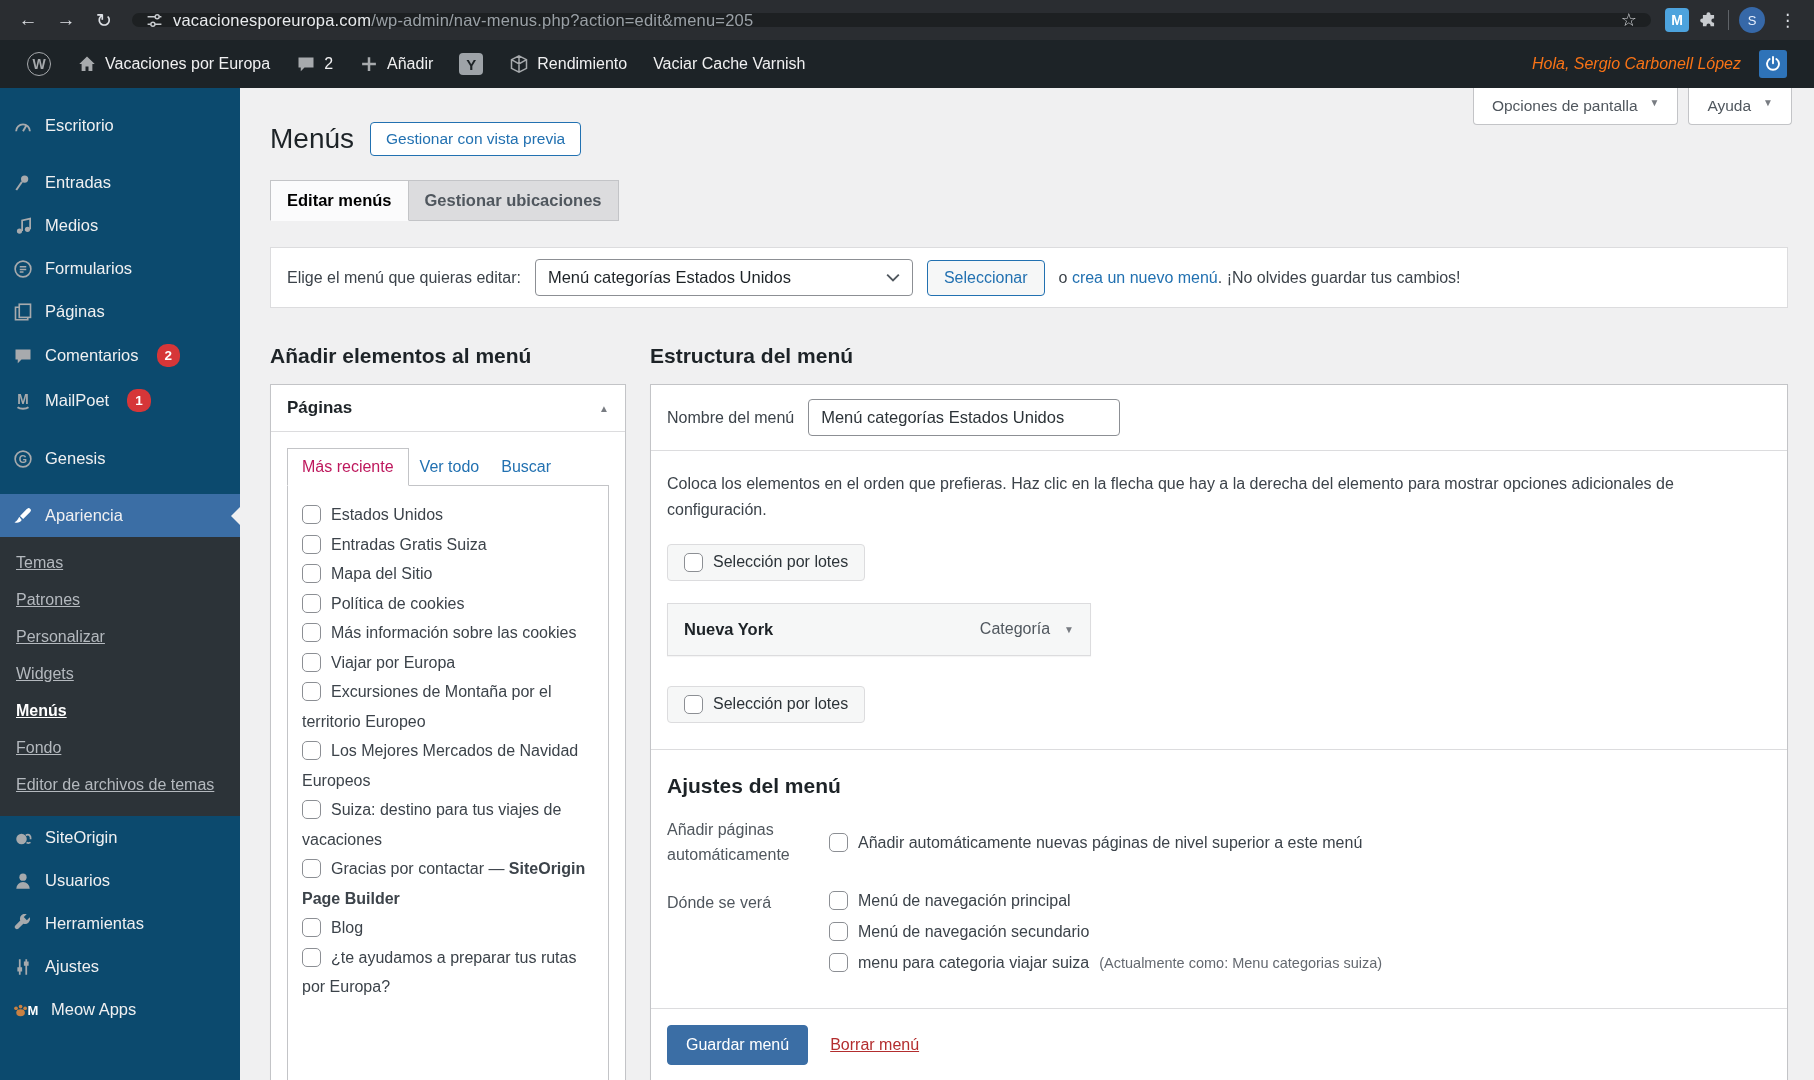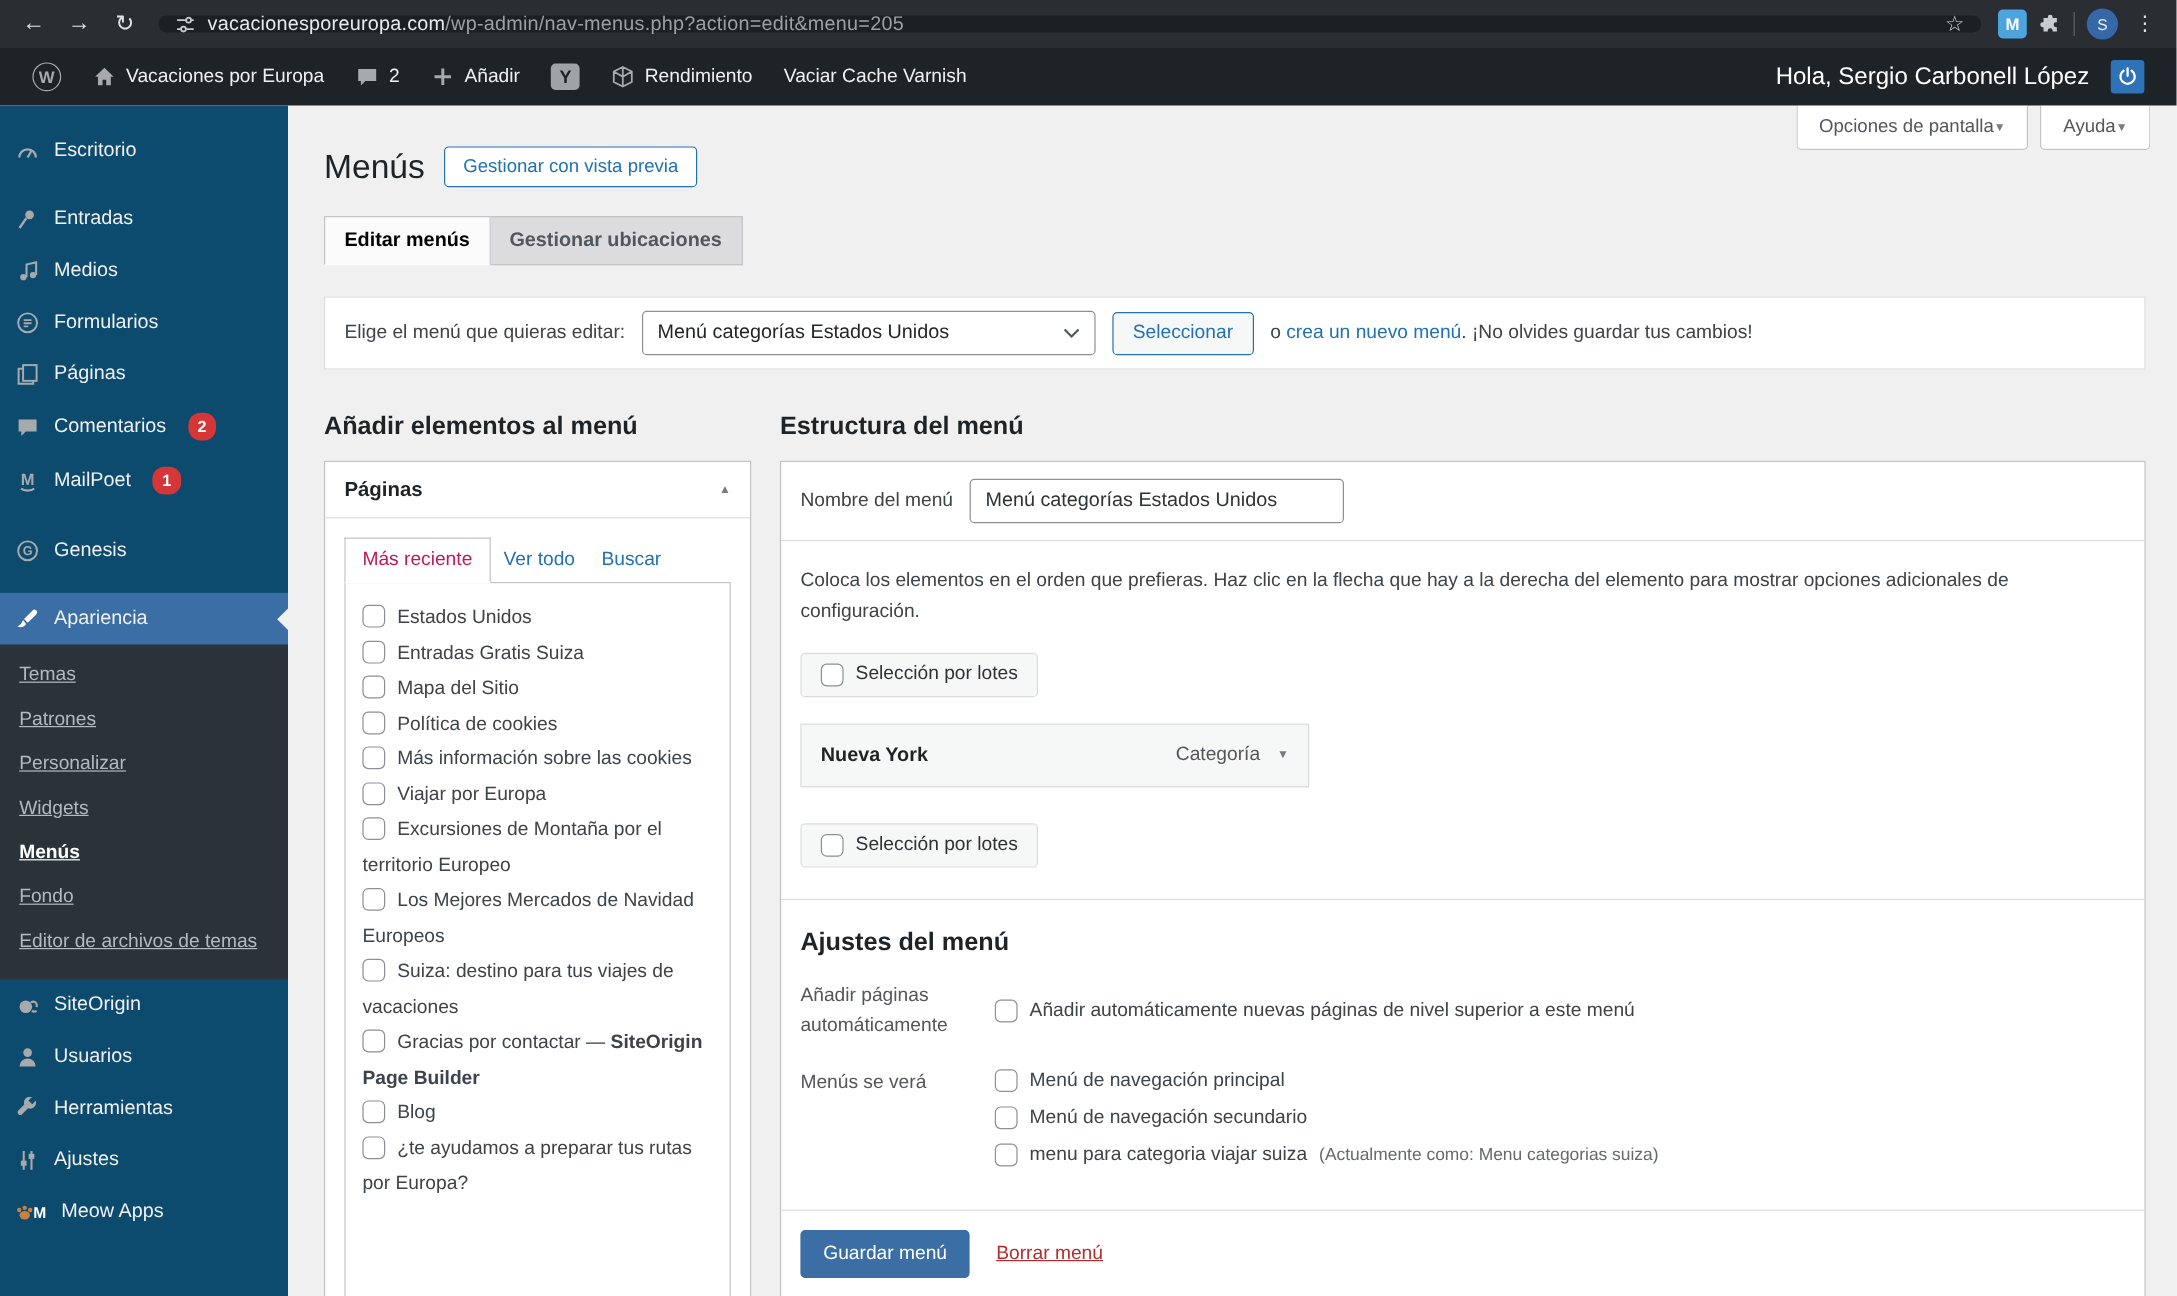--- a/index.html
+++ b/index.html
@@ -21,21 +21,21 @@
   .kebab { color:#dee1e6; font-size:17px; padding:0 4px; }
   .cicon { color:#c8cbcf; }
 
   
   .admin-bar { height:48px; background:#1d2327; display:flex; align-items:center; padding:0 16px; gap:4px; color:#f0f0f1; font-size:16px; flex-shrink:0; }
   .ab-item { display:flex; align-items:center; gap:8px; padding:0 11px; height:100%; cursor:pointer; white-space:nowrap; }
   .ab-icon { color:#a7aaad; }
   .wp-logo { width:24px; height:24px; border:1.8px solid #a7aaad; border-radius:50%; color:#a7aaad; font-size:14px; font-weight:bold; display:flex; align-items:center; justify-content:center; }
   .yoast-badge { width:24px; height:22px; background:#9ea3a8; color:#1d2327; border-radius:4px; font-weight:bold; font-size:15px; display:flex; align-items:center; justify-content:center; }
   .ab-spacer { flex:1; }
-  .ab-greeting { font-size:20px; color:#ffffff; padding-right:10px; }
+  .ab-greeting { font-size:16px; color:#f97316; padding-right:10px;font-style:italic; }
   .ab-avatar { width:28px; height:28px; background:#2e73b8; border-radius:3px; display:flex; align-items:center; justify-content:center; }
 
   
   .app { flex:1; display:flex; min-height:0; overflow:hidden; }
 
   
   .sidebar { width:240px; background:#0c4a6e; color:#f0f0f1; padding-top:16px; flex-shrink:0; overflow:hidden; font-size:16.5px; }
   .sb-item { display:flex; align-items:center; gap:12px; padding:11px 13px; line-height:21px; cursor:pointer; }
   .g { margin-top:14px; }
   .i { width:20px; height:20px; stroke:currentColor; fill:none; stroke-width:1.3; color:#a7aaad; flex-shrink:0; }
@@ -45,21 +45,21 @@
   .sb-item.active::after { content:''; position:absolute; right:0; top:50%; transform:translateY(-50%); border:9px solid transparent; border-right-color:#f0f0f1; }
   .badge { background:var(--badge,#d63638); color:#fff; border-radius:10px; font-size:13.5px; font-weight:600; padding:1px 8px; margin-left:6px; }
   .sb-sub { background:#2c3338; padding:8px 0 12px; }
   .sb-sub .sub-item { display:block; padding:7px 14px 8px 16px; color:#b4b9be; font-size:16px; line-height:22px; cursor:pointer;text-decoration:underline; }
   .sb-sub .sub-item.current { color:#fff; font-weight:bold; }
   .meow-i { width:26px; height:20px; flex-shrink:0; }
 
   
   .content { flex:1; position:relative; background:#f0f0f1; overflow:hidden; color:#3c434a; }
   .screen-meta { position:absolute; top:0; right:22px; display:flex; gap:10px; z-index:5; }
-  .meta-btn { background:#fff; border:1px solid #c3c4c7; border-top:none; border-radius:0 0 4px 4px; padding:9px 18px; color:#50575e; font-size:15.5px; display:flex; align-items:center; gap:0; cursor:pointer; }
+  .meta-btn { background:#fff; border:1px solid #c3c4c7; border-top:none; border-radius:0 0 4px 4px; padding:9px 18px; color:#50575e; font-size:15.5px; display:flex; gap:12px; cursor:pointer; }
   .caret { font-size:10px; color:#787c82; }
 
   .wrap { padding:34px 26px 0 30px; }
   .title-row { display:flex; align-items:center; gap:16px; }
   h1 { font-size:28px; font-weight:400; color:#1d2327; }
   .btn-secondary { background:#fff; border:1px solid var(--link,#2271b1); color:var(--link,#2271b1); border-radius:4px; padding:7px 15px; font-size:15.5px; cursor:pointer; white-space:nowrap; text-decoration:none; display:inline-block; }
   .tabs { margin-top:24px; display:flex; }
   .tab { padding:10px 16px; font-size:16.5px; font-weight:600; cursor:pointer; }
   .tab.on { background:#fbfbfc; border:1px solid #c3c4c7; border-bottom-color:#fbfbfc; color:#000; }
   .tab.off { background:#dcdcde; border:1px solid #c3c4c7; border-left:none; color:#50575e; }
@@ -432,21 +432,21 @@
               <div class="settings">
                 <h3>Ajustes del menú</h3>
                 <div class="srow">
                   <div class="rlabel">Añadir páginas automáticamente</div>
                   <label class="ctrl">
                     <span class="cb"></span>
                     <span>Añadir automáticamente nuevas páginas de nivel superior a este menú</span>
                   </label>
                 </div>
                 <div class="srow">
-                  <div class="rlabel">Menús se verá</div>
+                  <div class="rlabel">Dónde se verá</div>
                   <div class="ctrl-col">
 
                       <label class="loc-row">
                         <span class="cb"></span>
                         <span>Menú de navegación principal</span>
                       </label>
 
                       <label class="loc-row">
                         <span class="cb"></span>
                         <span>Menú de navegación secundario</span>

